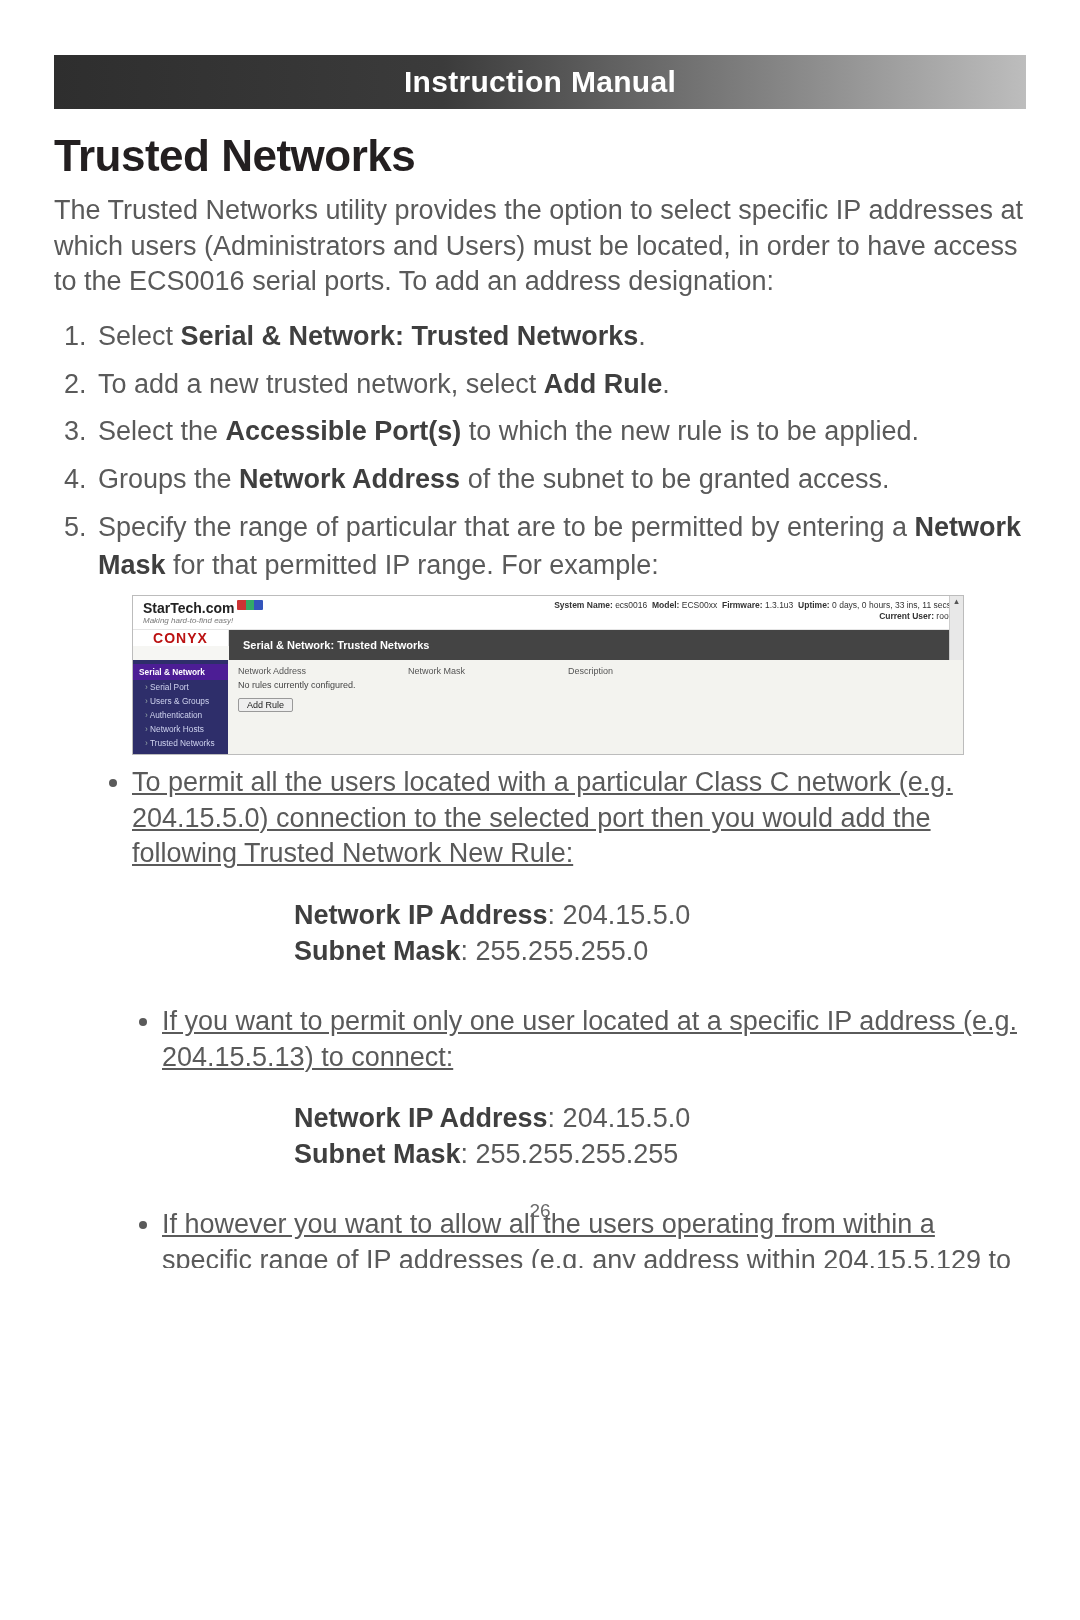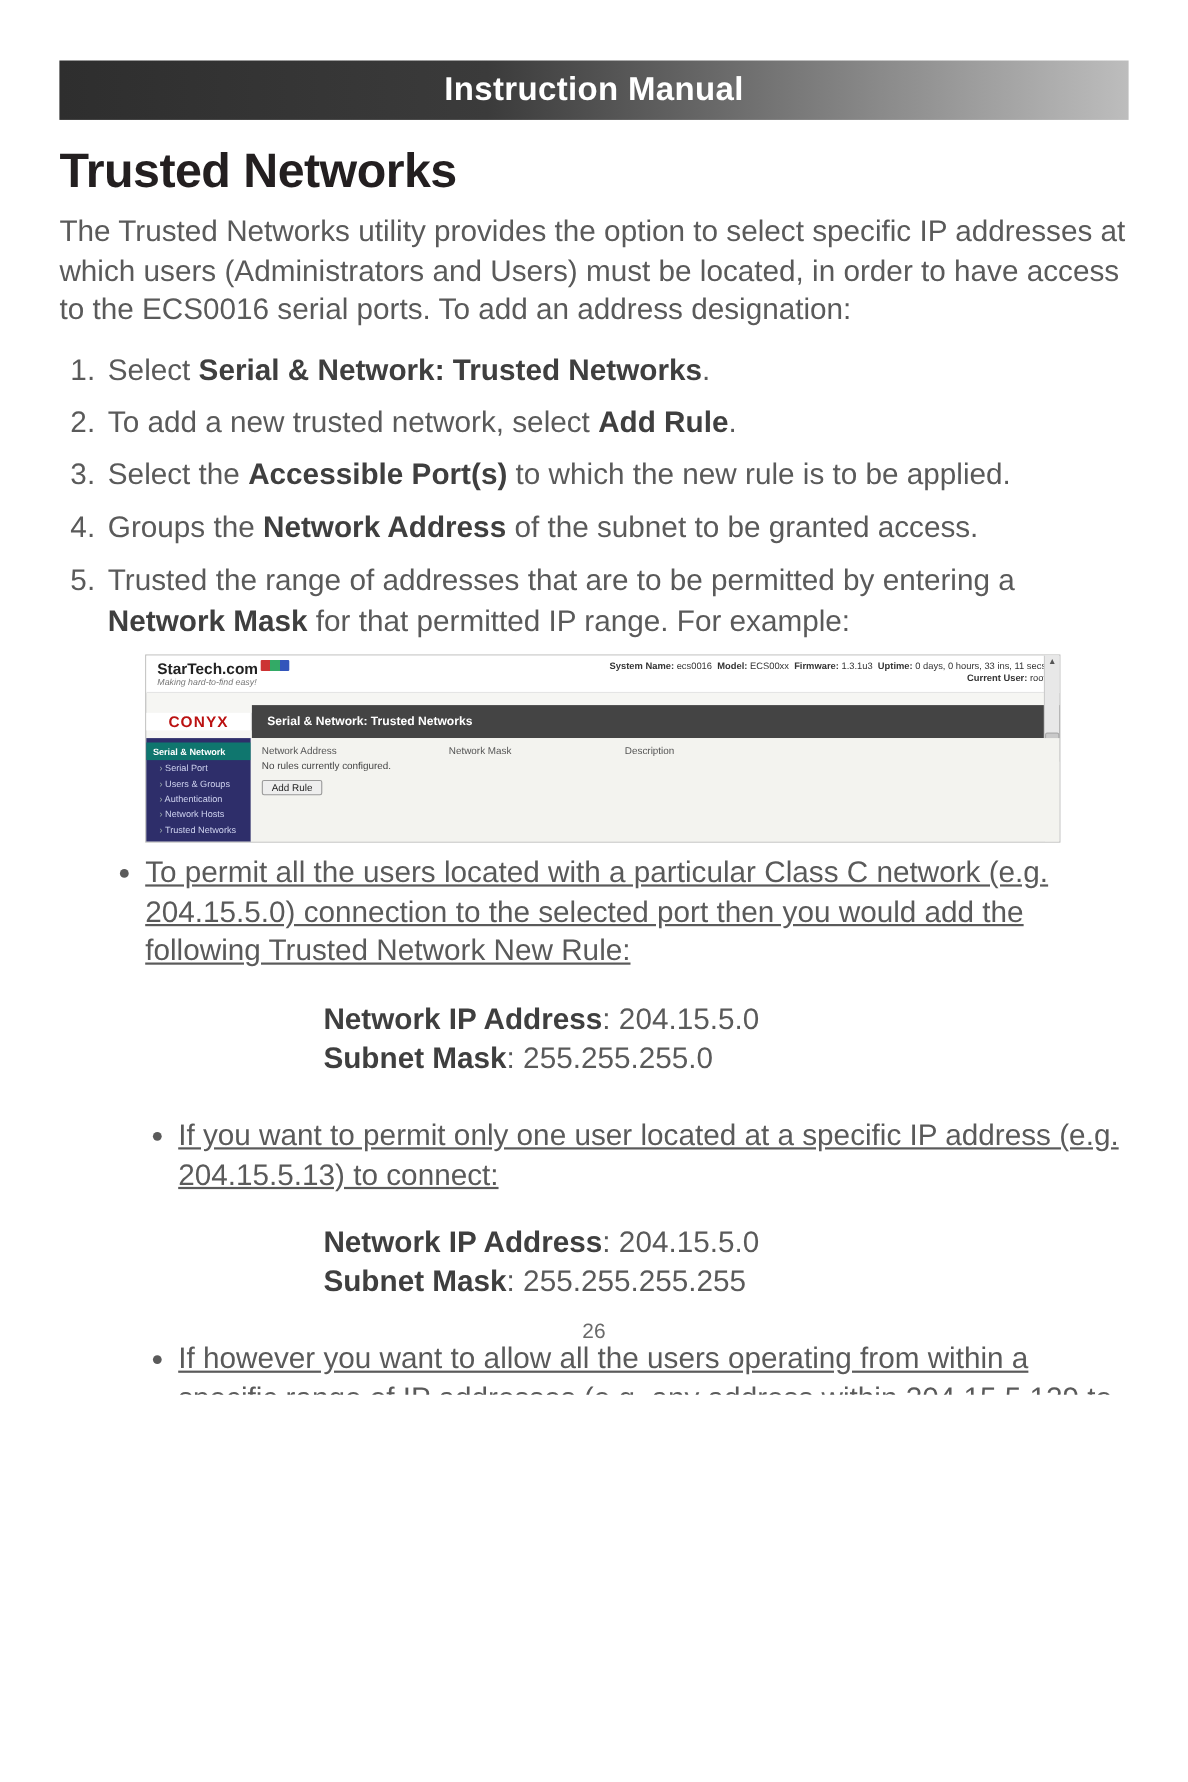--- a/index.html
+++ b/index.html
@@ -76,36 +76,36 @@
   .ss-logo .brand { font-size:14px; font-weight:700; color:#222; }
   .ss-logo .flag {
     display:inline-block; width:26px; height:10px; margin-left:2px;
     background: linear-gradient(90deg,#c33 33%,#3a6 33% 66%,#35b 66%);
     vertical-align:top; border-radius:1px;
   }
   .ss-logo .tag { font-size:8px; color:#777; font-style:italic; }
   .ss-status { text-align:right; font-size:8.5px; color:#333; line-height:1.3; }
   .ss-status b { font-weight:700; }
   .ss-redrow {
-    display:flex; align-items:center;margin-top:11px;
+    display:flex; align-items:flex-start;
   }
   .ss-conyx {
     width:95px; background:#fff; color:#b11; font-weight:700; letter-spacing:1px;
     font-size:14px; display:flex; align-items:center; justify-content:center;
     border-right:1px solid #ddd;
   }
   .ss-crumb {
     flex:1; background:#444; color:#fff; font-weight:700; font-size:11px;
     padding:9px 14px;
   }
   .ss-body { display:flex; }
   .ss-nav {
     width:95px; background:#2e2e6a; color:#fff; font-size:8.3px; padding:4px 0;
   }
-  .ss-nav .hdr { background:#0f766e; padding:3px 6px; font-weight:700; }
+  .ss-nav .hdr { background:#4c1d95; padding:3px 6px; font-weight:700; }
   .ss-nav .itm { padding:2px 6px 2px 12px; color:#cfd3ef; }
   .ss-nav .itm::before { content:"› "; color:#9aa; }
   .ss-main { flex:1; background:#f3f3ef; padding:6px 10px; position:relative; }
   .ss-cols { display:flex; font-size:9px; color:#555; }
   .ss-cols > span:nth-child(1){ width:170px; }
   .ss-cols > span:nth-child(2){ width:160px; }
   .ss-cols > span:nth-child(3){ flex:1; }
   .ss-msg { margin:4px 0 8px 0; font-size:9px; color:#444; }
   .ss-btn {
     display:inline-block; font-size:9px; padding:1px 8px;
@@ -161,21 +161,21 @@
     <li>
       <span>To add a new trusted network, select </span><b>Add Rule</b><span>.</span>
     </li>
     <li>
       <span>Select the </span><b>Accessible Port(s)</b><span> to which the new rule is to be applied.</span>
     </li>
     <li>
       <span>Groups the </span><b>Network Address</b><span> of the subnet to be granted access.</span>
     </li>
     <li>
-      <span>Trusted the range of addresses that are to be permitted by entering a </span><b>Network Mask</b><span> for that permitted IP range.  For example:</span>
+      <span>Specify the range of particular that are to be permitted by entering a </span><b>Network Mask</b><span> for that permitted IP range.  For example:</span>
     </li>
   </ol>
 
   <div class="screenshot">
     <div class="ss-scroll">
       <span>▴</span>
       <span class="thumb"></span>
       <span>▾</span>
     </div>
     <div class="ss-top">

